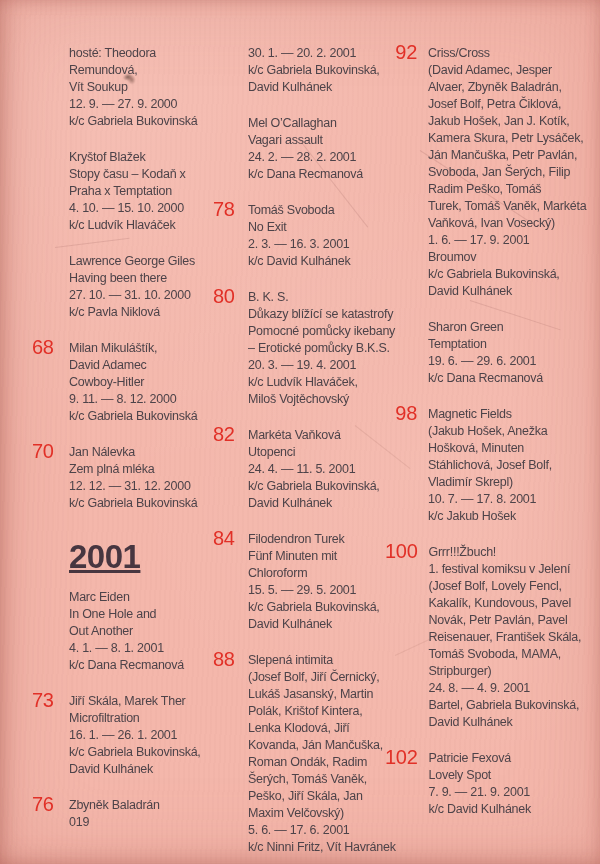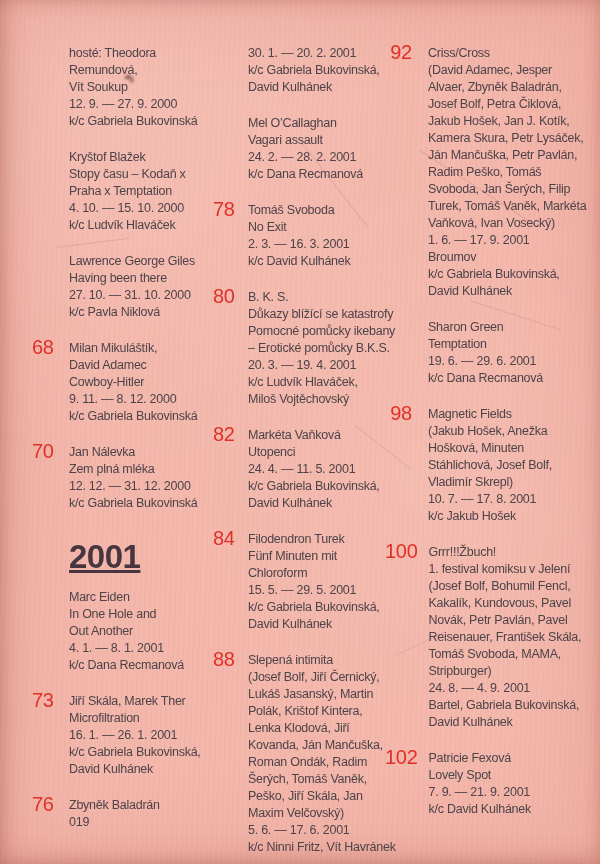--- a/index.html
+++ b/index.html
@@ -30,21 +30,21 @@
   .num{
     flex:0 0 37px;
     color:#e13027;
     font-size:20px;
     line-height:17px;
     letter-spacing:-0.3px;
     position:relative;top:-1px;
     white-space:nowrap;
   }
   .col2 .num{flex-basis:35px;}
-  .col3 .num{flex-basis:43px;text-align:center;padding-right:11px;box-sizing:border-box;}
+  .col3 .num{flex-basis:43px;text-align:right;padding-right:11px;box-sizing:border-box;}
   .lines{flex:1 1 auto;min-width:0;}
   .line{
     font-size:12.5px;
     line-height:17px;
     letter-spacing:-0.25px;
     white-space:nowrap;
   }
   .year-heading{
     font-size:33px;
     font-weight:bold;
@@ -235,22 +235,22 @@
         <div class="entry">
           <div class="num">92</div>
           <div class="lines">
             <div class="line">Criss/Cross</div>
             <div class="line">(David Adamec, Jesper</div>
             <div class="line">Alvaer, Zbyněk Baladrán,</div>
             <div class="line">Josef Bolf, Petra Čiklová,</div>
             <div class="line">Jakub Hošek, Jan J. Kotík,</div>
             <div class="line">Kamera Skura, Petr Lysáček,</div>
             <div class="line">Ján Mančuška, Petr Pavlán,</div>
+            <div class="line">Svoboda, Jan Šerých, Filip</div>
             <div class="line">Radim Peško, Tomáš</div>
-            <div class="line">Svoboda, Jan Šerých, Filip</div>
             <div class="line">Turek, Tomáš Vaněk, Markéta</div>
             <div class="line">Vaňková, Ivan Vosecký)</div>
             <div class="line">1. 6. — 17. 9. 2001</div>
             <div class="line">Broumov</div>
             <div class="line">k/c Gabriela Bukovinská,</div>
             <div class="line">David Kulhánek</div>
           </div>
         </div>
         <div class="entry">
           <div class="num"></div>
@@ -271,21 +271,21 @@
             <div class="line">Vladimír Skrepl)</div>
             <div class="line">10. 7. — 17. 8. 2001</div>
             <div class="line">k/c Jakub Hošek</div>
           </div>
         </div>
         <div class="entry">
           <div class="num">100</div>
           <div class="lines">
             <div class="line">Grrr!!!Žbuch!</div>
             <div class="line">1. festival komiksu v Jelení</div>
-            <div class="line">(Josef Bolf, Bohumil Fencl,</div>
+            <div class="line">(Josef Bolf, Lovely Fencl,</div>
             <div class="line">Kakalík, Kundovous, Pavel</div>
             <div class="line">Novák, Petr Pavlán, Pavel</div>
             <div class="line">Reisenauer, František Skála,</div>
             <div class="line">Tomáš Svoboda, MAMA,</div>
             <div class="line">Stripburger)</div>
             <div class="line">24. 8. — 4. 9. 2001</div>
             <div class="line">Bartel, Gabriela Bukovinská,</div>
             <div class="line">David Kulhánek</div>
           </div>
         </div>

